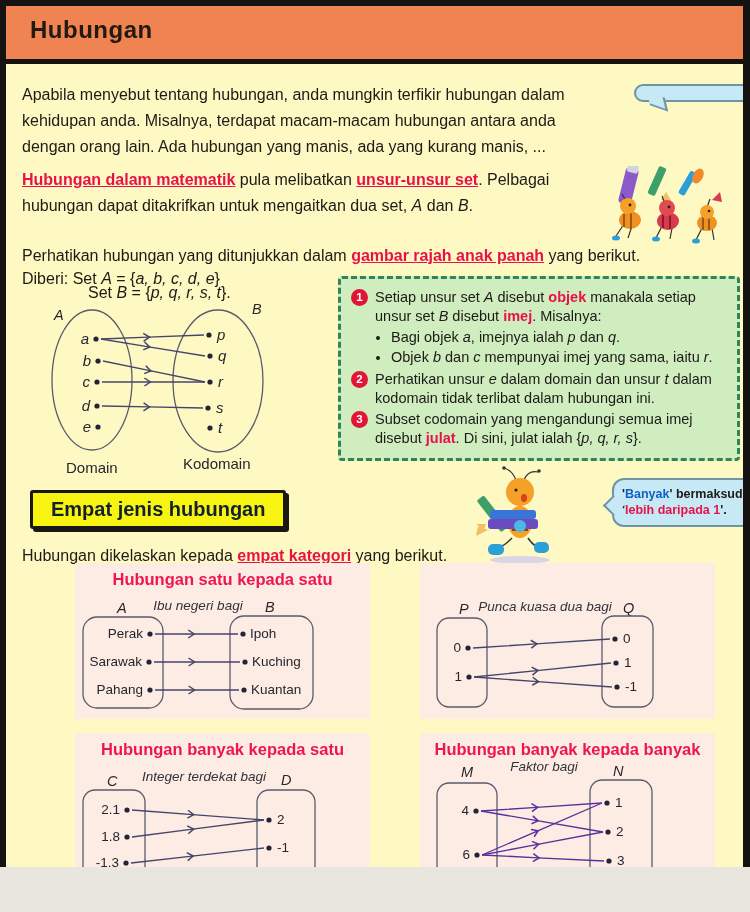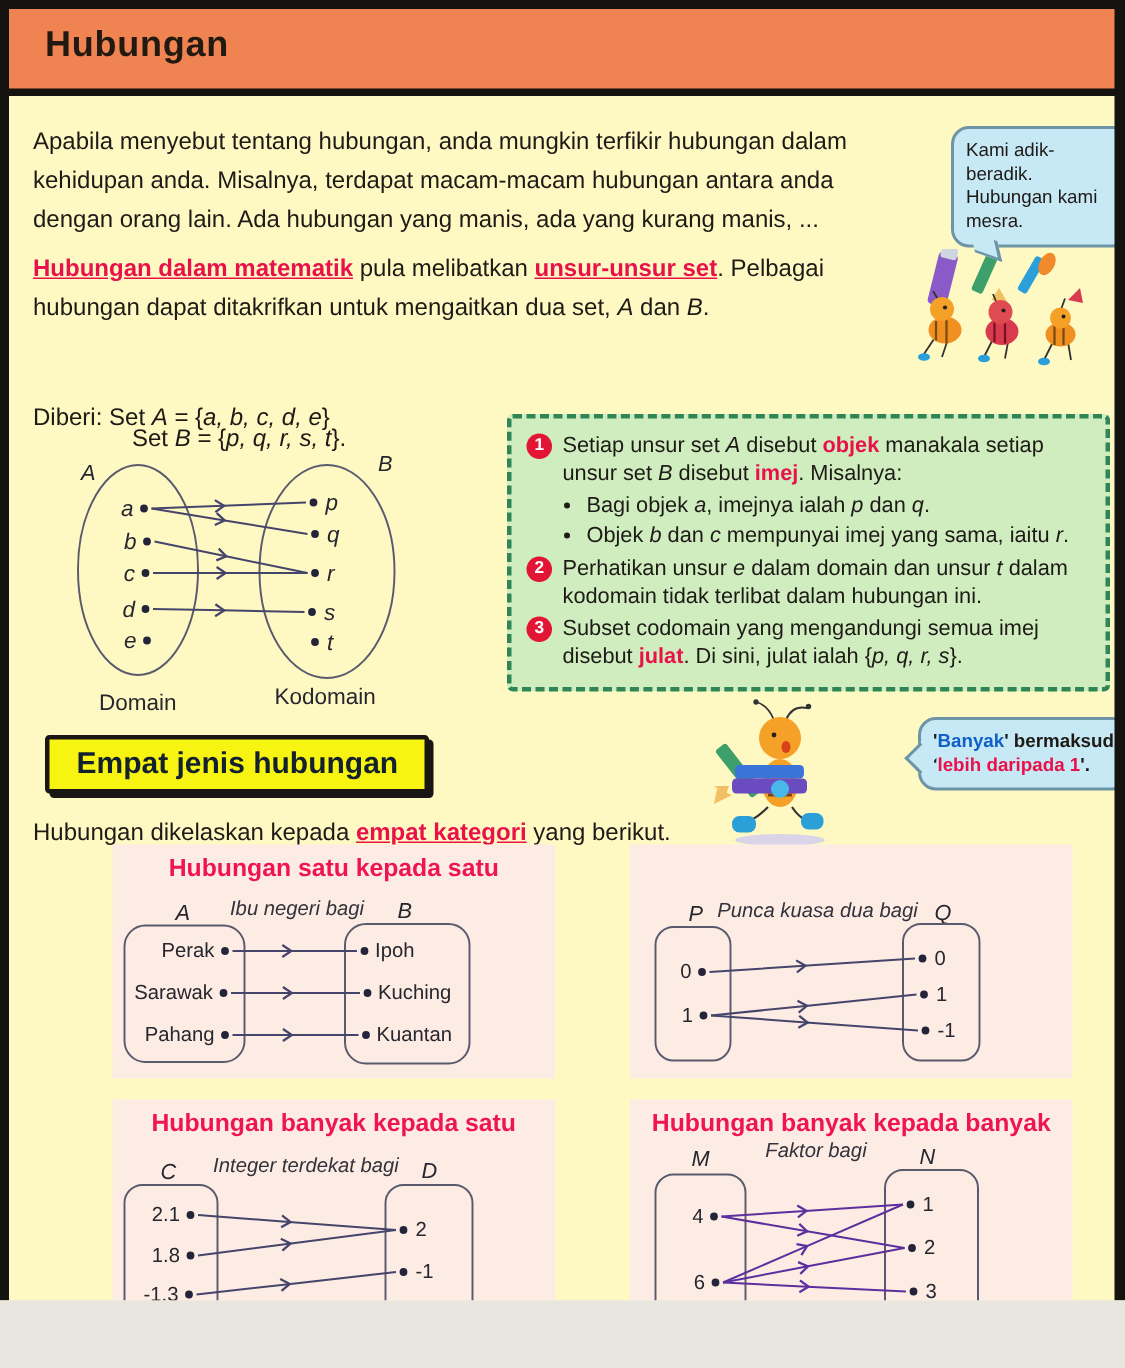--- a/index.html
+++ b/index.html
@@ -79,21 +79,20 @@
     <span class="title">Hubungan</span>
   </div>
 
   <div class="para" style="left:22px;top:82px;">
     <div class="line"><span>Apabila menyebut tentang hubungan, anda mungkin terfikir hubungan dalam</span></div>
     <div class="line"><span>kehidupan anda. Misalnya, terdapat macam-macam hubungan antara anda</span></div>
     <div class="line"><span>dengan orang lain. Ada hubungan yang manis, ada yang kurang manis, ...</span></div>
   </div>
 
   <div class="bubble b1" style="left:634px;top:84px;width:100px;">
-    <span>Kami adik-beradik. Hubungan kami mesra.</span>
     <div class="tail"></div>
   </div>
 
   <svg style="position:absolute;left:606px;top:166px;z-index:2;" width="140" height="78" viewBox="0 0 140 78">
     <g>
       <rect x="16" y="2" width="13" height="36" rx="3" fill="#8a5bc8" transform="rotate(14 22 20)"></rect>
       <rect x="17" y="-2" width="11" height="8" rx="2" fill="#cfd6e2" transform="rotate(14 22 20)"></rect>
       <rect x="47" y="0" width="8" height="30" rx="2" fill="#3da06a" transform="rotate(24 51 15)"></rect>
       <path d="M60,26 l6,10 l-11,-2 z" fill="#f2c063"></path>
       <rect x="78" y="4" width="7" height="26" rx="2" fill="#2a9fd8" transform="rotate(30 81 17)"></rect>
@@ -131,20 +130,23 @@
       <ellipse cx="50" cy="73" rx="4" ry="2.5" fill="#2a9fd8"></ellipse>
       <ellipse cx="90" cy="75" rx="4" ry="2.5" fill="#2a9fd8"></ellipse>
     </g>
   </svg>
 
   <div class="para" style="left:22px;top:167px;">
     <div class="line"><span class="hl">Hubungan dalam matematik</span><span> pula melibatkan </span><span class="hl">unsur-unsur set</span><span>. Pelbagai</span></div>
     <div class="line"><span>hubungan dapat ditakrifkan untuk mengaitkan dua set, </span><span class="i">A</span><span> dan </span><span class="i">B</span><span>.</span></div>
   </div>
 
+  <div class="para" style="left:22px;top:243px;">
+    <div class="line"><span>Perhatikan hubungan yang ditunjukkan dalam </span><span class="hl">gambar rajah anak panah</span><span> yang berikut.</span></div>
+  </div>
 
   <div class="para" style="left:22px;top:266px;">
     <div class="line"><span>Diberi:  Set </span><span class="i">A</span><span> = {</span><span class="i">a, b, c, d, e</span><span>}</span></div>
   </div>
   <div class="para" style="left:88px;top:280px;">
     <div class="line"><span>Set </span><span class="i">B</span><span> = {</span><span class="i">p, q, r, s, t</span><span>}.</span></div>
   </div>
 
   <svg style="position:absolute;left:30px;top:300px;z-index:2;" width="290" height="180" viewBox="0 0 290 180">
     <defs>

